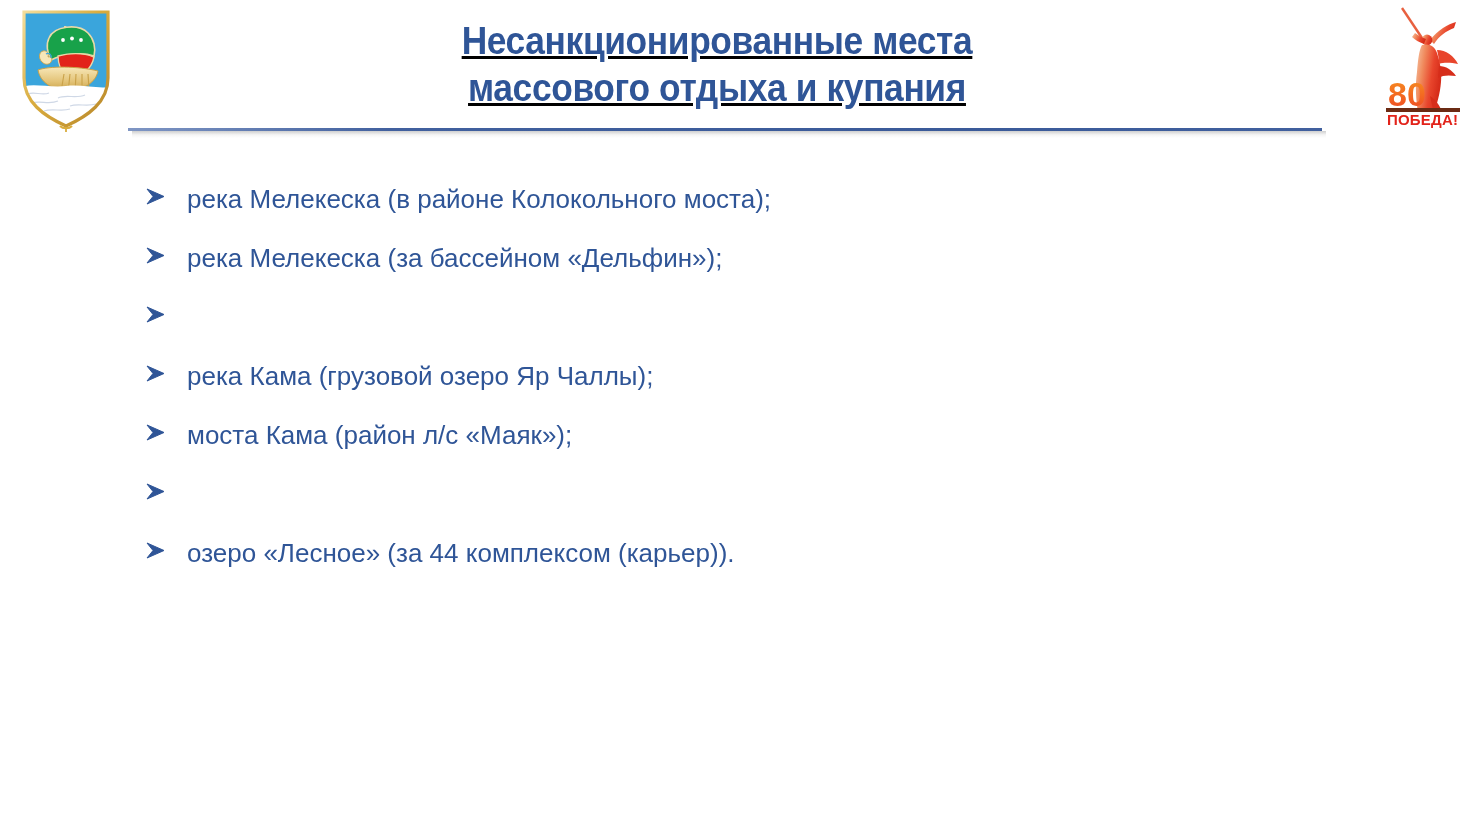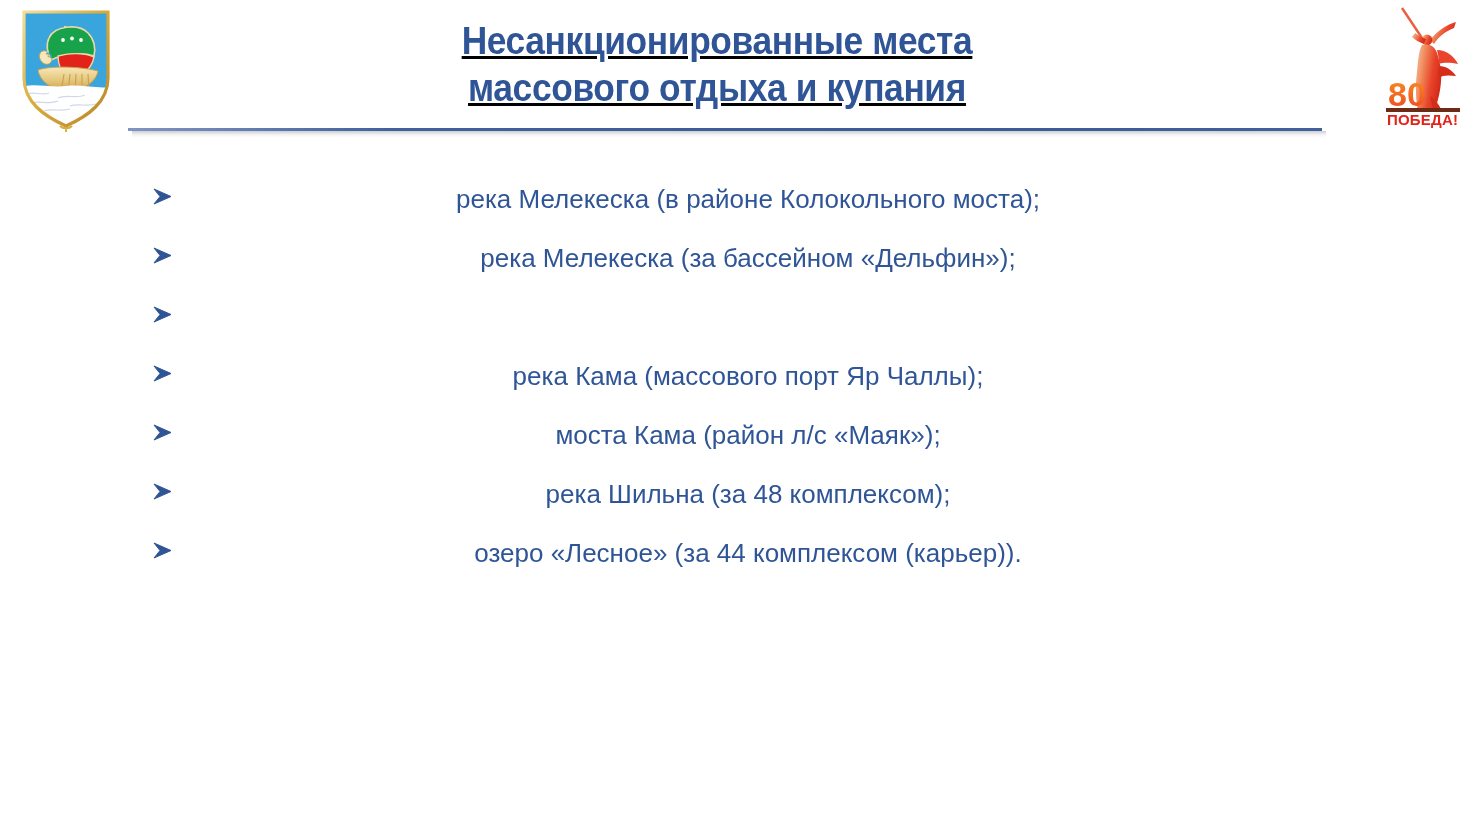--- a/index.html
+++ b/index.html
@@ -80,24 +80,23 @@
     position: absolute;
     left: 4px; top: 3px;
     width: 100%;
     height: 7px;
     background: linear-gradient(to bottom, rgba(140,140,140,0.42) 0%, rgba(170,170,170,0.12) 55%, rgba(255,255,255,0) 100%);
   }
 
   
   #bullet-list {
     position: absolute;
-    left: 152px;
+    left: 145px;
     top: 184px;
     width: 1150px;
-    text-align: center;
   }
   .bullet-row {
     display: flex;
     align-items: flex-start;
     height: 59px;
   }
   .bullet-marker {
     flex: 0 0 auto;
     width: 42px;
     padding-top: 3px;
@@ -255,39 +254,38 @@
         </svg>
       </span>
     </div>
 
     <div class="bullet-row">
       <span class="bullet-marker">
         <svg viewBox="0 0 21 19" xmlns="http://www.w3.org/2000/svg">
           <path d="M2,2 L19,9.5 L2,17 L8,9.5 Z" fill="#2f5597" stroke="#2f5597" stroke-width="1" stroke-linejoin="round"></path>
         </svg>
       </span>
-      <span class="bullet-text">река Кама (массового порт Яр Чаллы);</span>
+      <span class="bullet-text">река Кама (грузовой озеро Яр Чаллы);</span>
     </div>
 
     <div class="bullet-row">
       <span class="bullet-marker">
         <svg viewBox="0 0 21 19" xmlns="http://www.w3.org/2000/svg">
           <path d="M2,2 L19,9.5 L2,17 L8,9.5 Z" fill="#2f5597" stroke="#2f5597" stroke-width="1" stroke-linejoin="round"></path>
         </svg>
       </span>
       <span class="bullet-text">моста Кама (район л/с «Маяк»);</span>
     </div>
 
     <div class="bullet-row">
       <span class="bullet-marker">
         <svg viewBox="0 0 21 19" xmlns="http://www.w3.org/2000/svg">
           <path d="M2,2 L19,9.5 L2,17 L8,9.5 Z" fill="#2f5597" stroke="#2f5597" stroke-width="1" stroke-linejoin="round"></path>
         </svg>
       </span>
-      <span class="bullet-text">река Шильна (за 48 комплексом);</span>
     </div>
 
     <div class="bullet-row">
       <span class="bullet-marker">
         <svg viewBox="0 0 21 19" xmlns="http://www.w3.org/2000/svg">
           <path d="M2,2 L19,9.5 L2,17 L8,9.5 Z" fill="#2f5597" stroke="#2f5597" stroke-width="1" stroke-linejoin="round"></path>
         </svg>
       </span>
       <span class="bullet-text">озеро «Лесное» (за 44 комплексом (карьер)).</span>
     </div>

